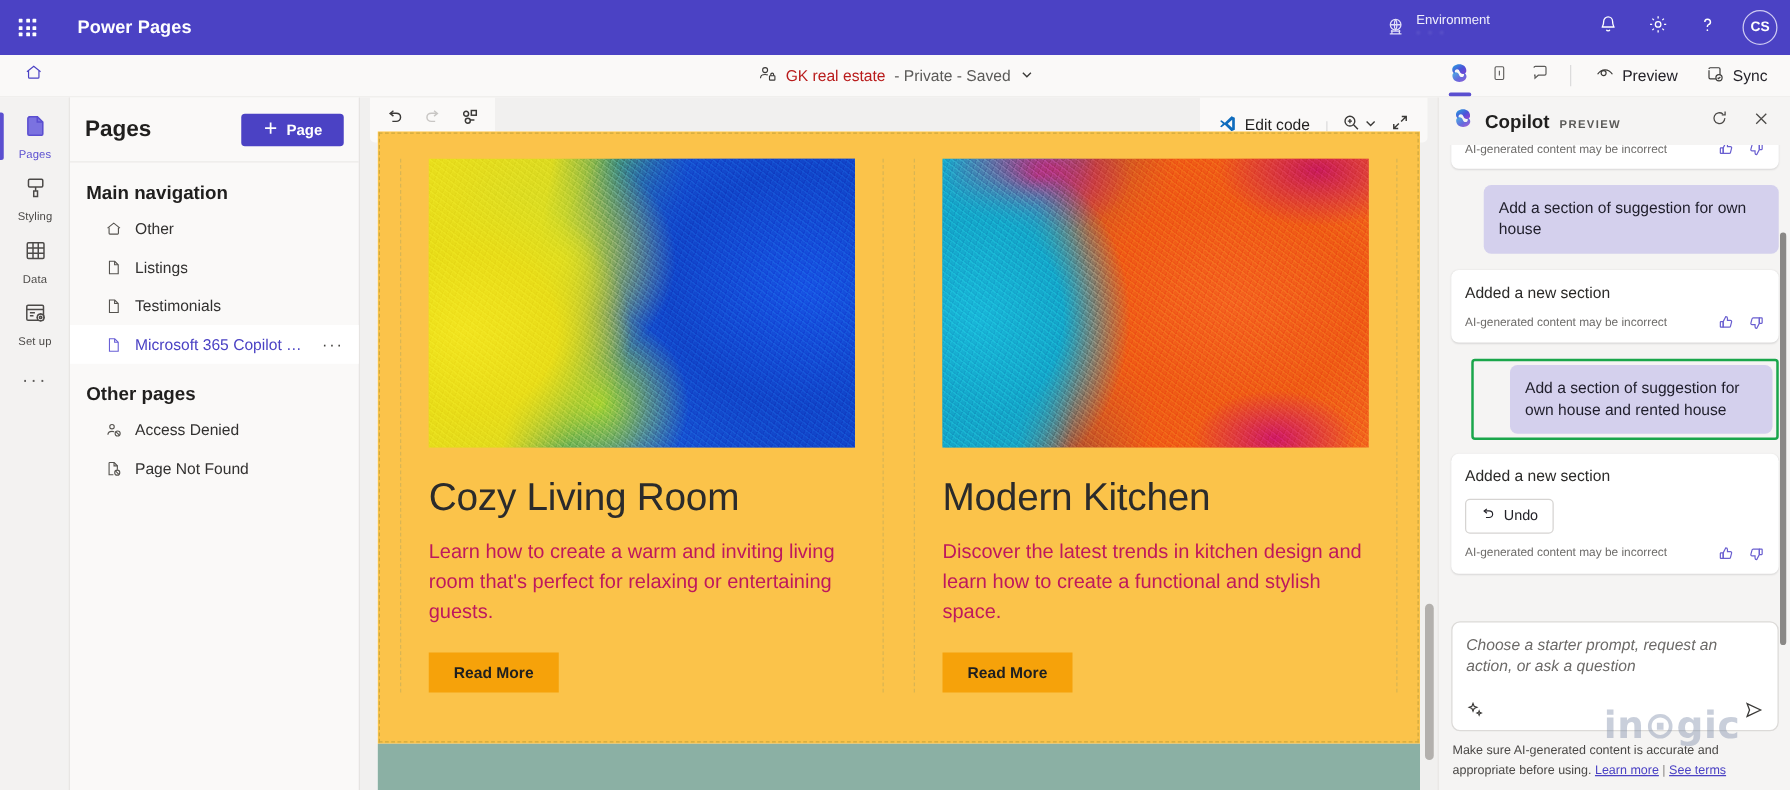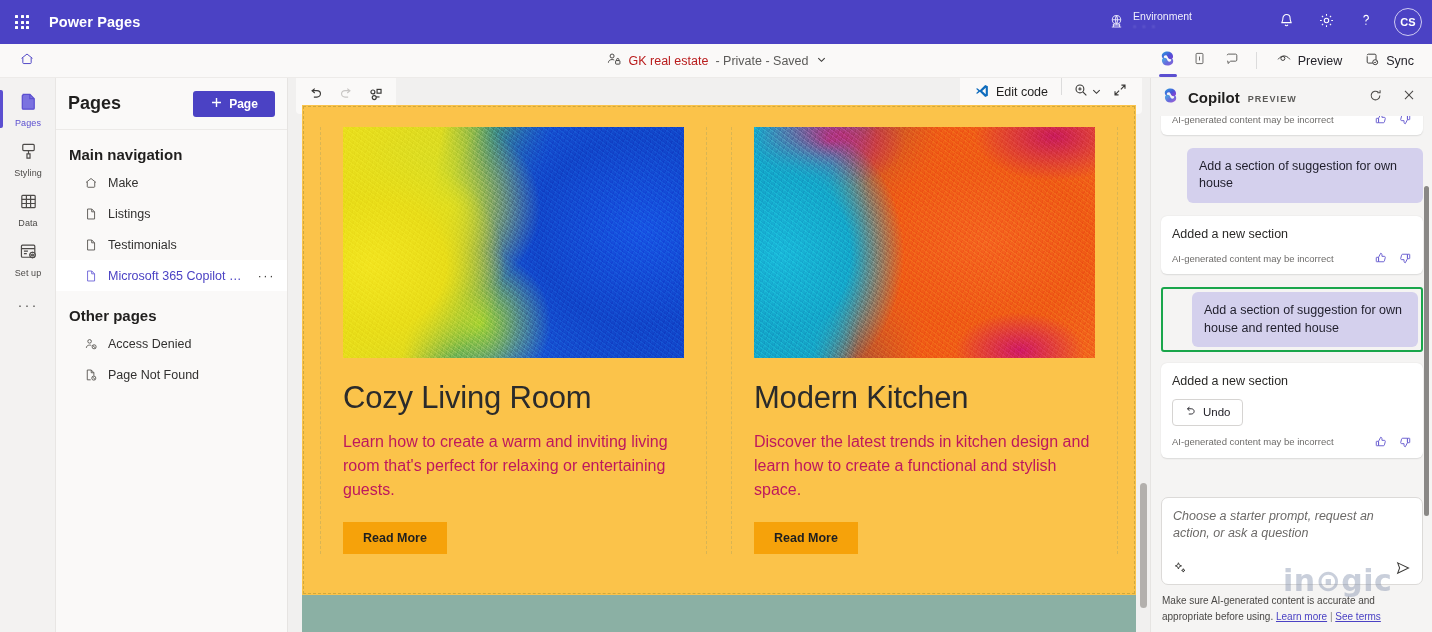--- a/index.html
+++ b/index.html
@@ -14,21 +14,21 @@
 
   
   .topbar {
     position: absolute; top: 0; left: 0; width: 1432px; height: 44px;
     background: #4b42c4;
     display: flex; align-items: center;
   }
   .waffle { width: 44px; height: 44px; display: flex; align-items: center; justify-content: center; cursor: pointer; }
   .waffle-grid { display: grid; grid-template-columns: repeat(3, 3px); grid-template-rows: repeat(3, 3px); gap: 2.5px; }
   .waffle-grid i { display: block; width: 3px; height: 3px; background: #ffffff; border-radius: 0.5px; }
-  .brand { color: #fff; font-size: 14.5px; font-weight: 600; letter-spacing: .1px; margin-left: 5px; }
+  .brand { color: #fff; font-size: 14.5px; font-weight: 600; letter-spacing: .1px; margin-left: 18px; }
   .top-right { margin-left: auto; display: flex; align-items: center; height: 44px; padding-right: 10px; }
   .env-wrap { display: flex; align-items: center; gap: 8px; margin-right: 74px; }
   .env-icon { color: #e8e6fb; opacity: .95; display: flex; }
   .env-text { display: flex; flex-direction: column; line-height: 1.05; }
   .env-text .l1 { color: #f0effc; font-size: 10.5px; }
   .env-text .l2 { color: #bdb8ee; font-size: 10px; letter-spacing: 1.6px; filter: blur(1.1px); }
   .tb-btn { width: 40px; height: 44px; display: flex; align-items: center; justify-content: center; cursor: pointer; color: #fff; }
   .avatar {
     width: 28px; height: 28px; border-radius: 50%; border: 1px solid #cfcbf2;
     color: #fff; font-size: 11px; font-weight: 600;
@@ -116,21 +116,21 @@
     position: absolute; top: 0; left: 0; width: 862px; height: 39px;
   }
   .ct-left {
     position: absolute; left: 8px; top: 0; height: 36px;
     background: #faf9f8; border-radius: 0 0 4px 4px;
     display: flex; align-items: center; padding: 0 6px; gap: 2px;
   }
   .ct-right {
     position: absolute; right: 8px; top: 0; height: 36px;
     background: #faf9f8; border-radius: 0 0 4px 4px;
-    display: flex; align-items: flex-start; padding: 0 8px; gap: 0;
+    display: flex; align-items: flex-end; padding: 0 8px; gap: 0;
   }
   .ct-btn { width: 28px; height: 28px; display: flex; align-items: center; justify-content: center; cursor: pointer; color: #3b3a38; border-radius: 3px; }
   .ct-btn.disabled { color: #c8c6c4; cursor: default; }
   .edit-code-btn { display: flex; align-items: center; gap: 6px; font-size: 12.5px; color: #201f1e; padding: 0 6px; height: 28px; cursor: pointer; }
   .zoom-btn { display: flex; align-items: center; gap: 2px; padding: 0 4px; height: 28px; cursor: pointer; color: #3b3a38; }
 
   .page-frame {
     position: absolute; top: 27px; left: 14px; width: 834px; height: 540px;
     background: #ffffff; overflow: hidden;
   }
@@ -204,21 +204,21 @@
     box-shadow: 0 .5px 1.5px rgba(0,0,0,.11);
   }
   .bubble-bot .bot-text { font-size: 12.5px; color: #2b2a28; line-height: 1.35; }
   .bot-foot { display: flex; align-items: center; gap: 10px; margin-top: 9px; }
   .bot-foot .disclaimer { font-size: 9.5px; color: #6d6b69; flex: 1; }
   .thumb-btn { cursor: pointer; color: #6a5fd0; display: flex; }
   .bubble-user {
     background: #d4d0ed; border-radius: 6px; padding: 10px 12px; margin: 0 0 13px 26px;
     font-size: 12.5px; color: #1f1e2b; line-height: 1.38;
   }
-  .highlight-box { border: 2px solid #1aa64b; border-radius: 3px; padding: 3px; margin-bottom: 11px; background: #f5f4f3; }
+  .highlight-box { border: 2px solid #1aa64b; border-radius: 3px; padding: 3px; margin-bottom: 11px; background: #f5f4f3; margin-left: 16px; }
   .highlight-box .bubble-user { margin: 0 0 0 26px; }
   .undo-btn {
     display: inline-flex; align-items: center; gap: 6px; border: 1px solid #d6d4d2;
     background: #fff; border-radius: 4px; padding: 5px 11px; font-size: 11.5px;
     color: #24232a; cursor: pointer; margin-top: 9px; font-family: inherit;
   }
   .cp-scroll-thumb {
     position: absolute; right: 3px; top: 108px; width: 5px; height: 330px;
     background: #8a8886; border-radius: 3px; cursor: pointer;
   }
@@ -447,21 +447,21 @@
 
     <div class="pg-group-title">Main navigation</div>
 
     <div class="pg-item">
       <span class="pg-ico">
         <svg width="14" height="14" viewBox="0 0 18 18" fill="none" stroke="currentColor" stroke-width="1.15">
           <path d="M2.6 8.3 9 3.2l6.4 5.1"></path>
             <path d="M4.2 7.6v6c0 .5.4.9.9.9h7.8c.5 0 .9-.4.9-.9v-6"></path>
         </svg>
       </span>
-      <span class="pg-label">Make</span>
+      <span class="pg-label">Other</span>
     </div>
     <div class="pg-item">
       <span class="pg-ico">
         <svg width="14" height="14" viewBox="0 0 18 18" fill="none" stroke="currentColor" stroke-width="1.15">
           <path d="M4.6 2.6h5.4l3.6 3.6v9.2H4.6z"></path>
             <path d="M9.9 2.7v3.5h3.5"></path>
         </svg>
       </span>
       <span class="pg-label">Listings</span>
     </div>

